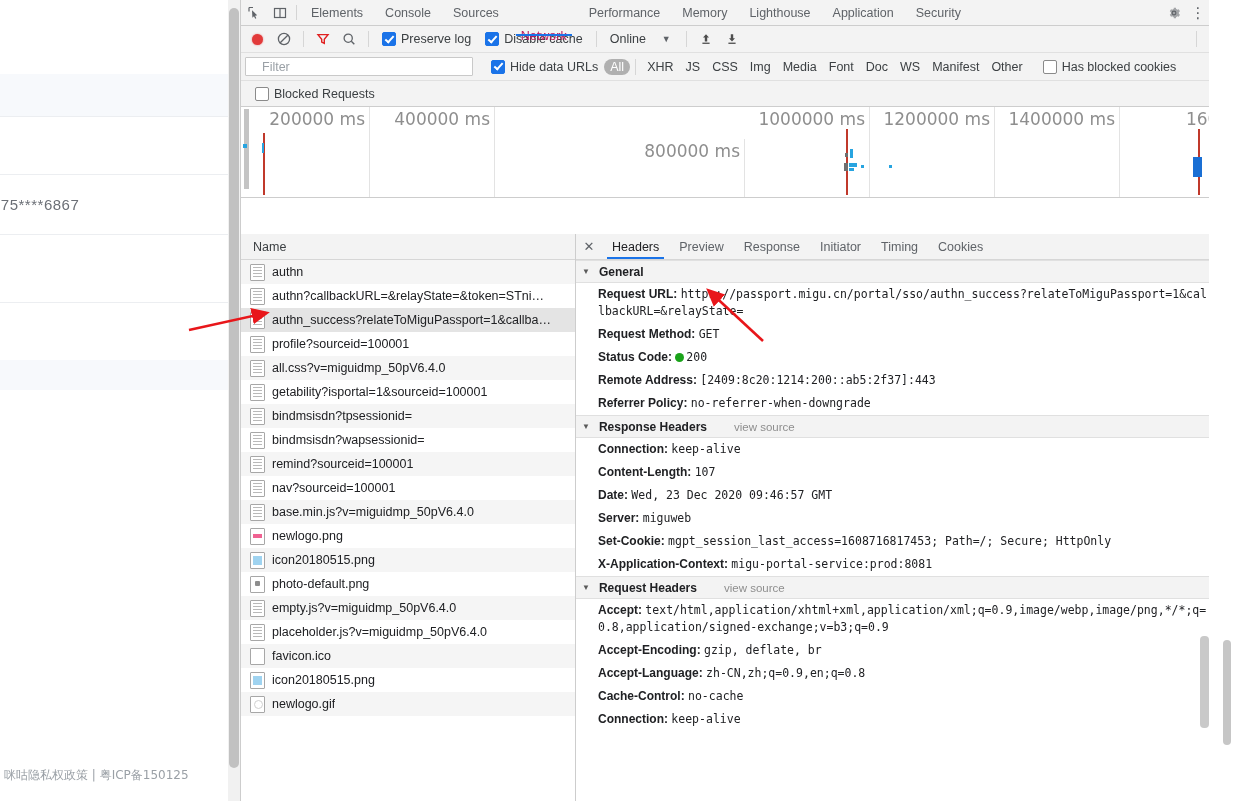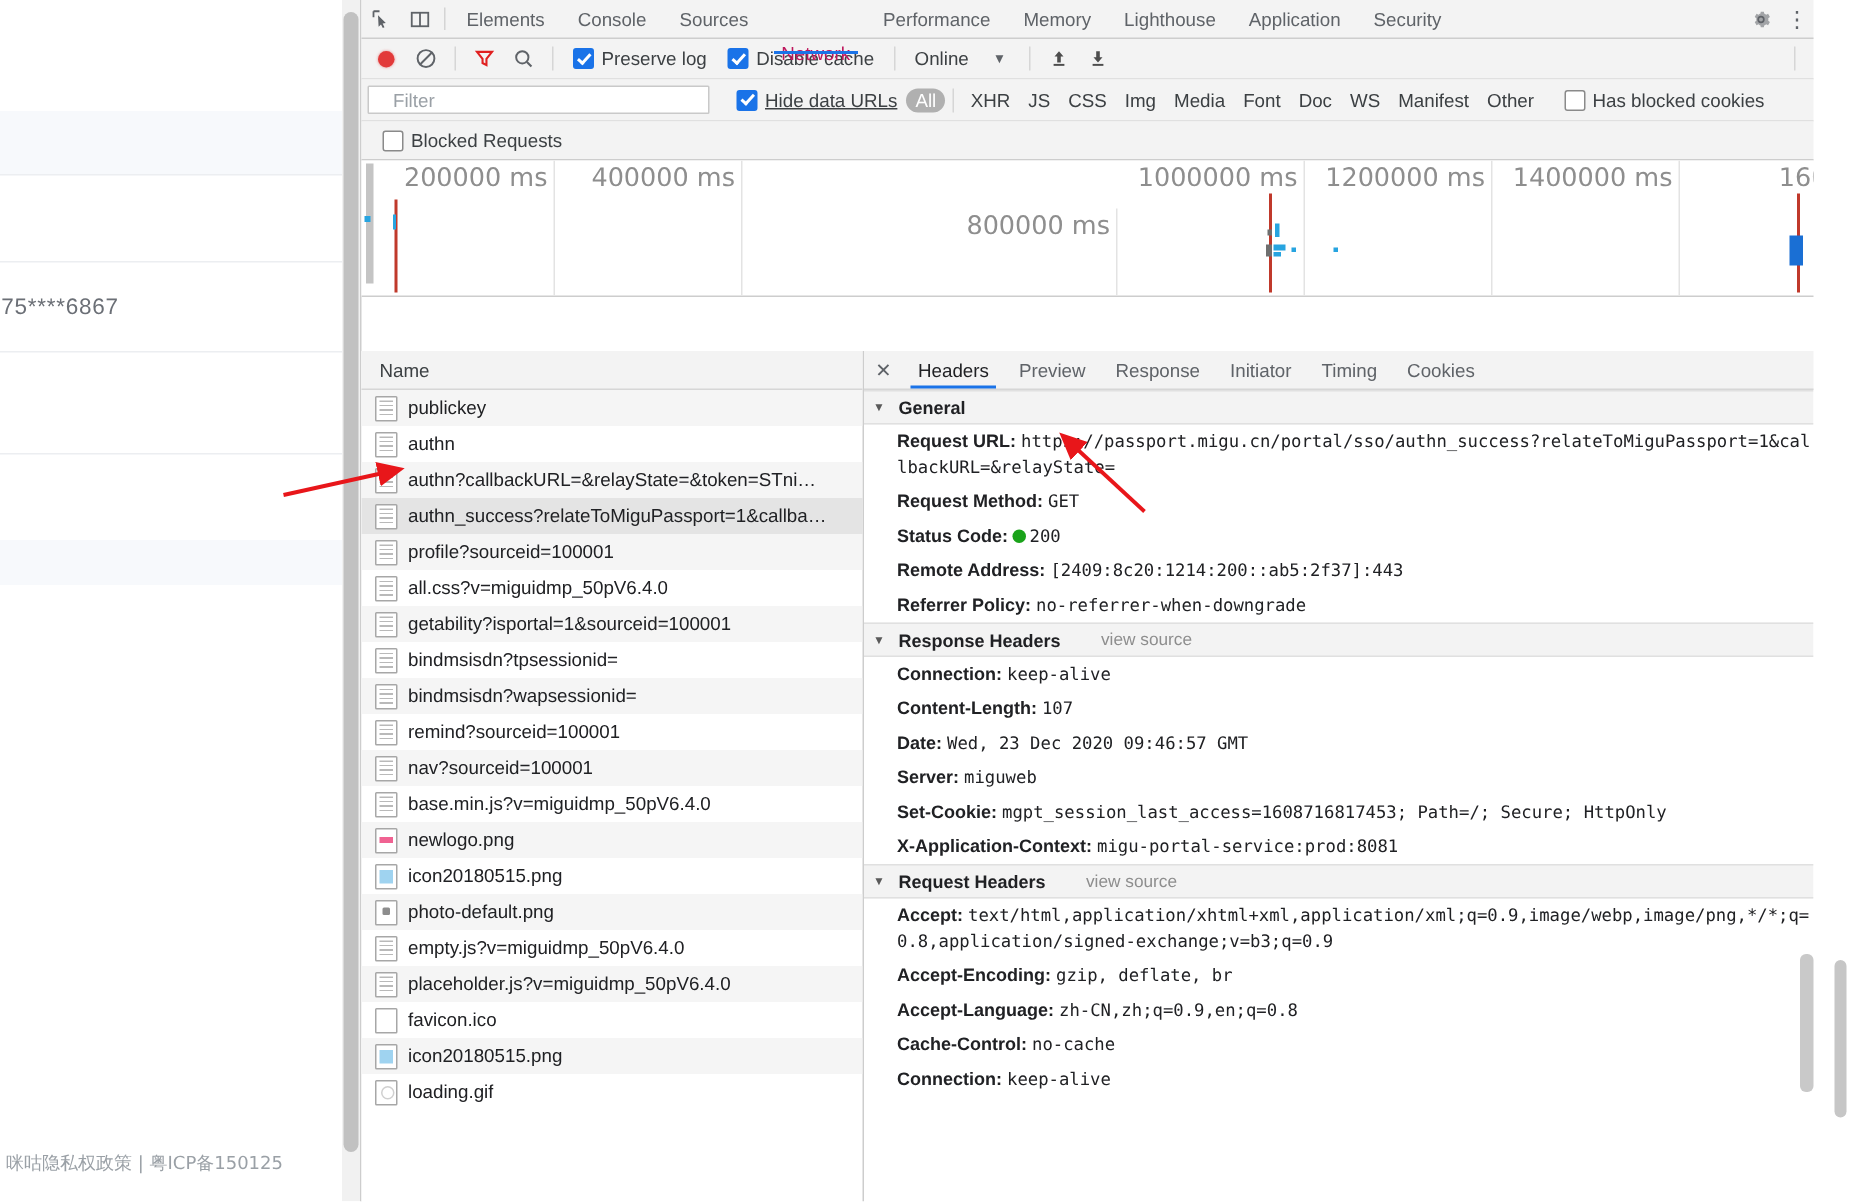--- a/index.html
+++ b/index.html
@@ -240,21 +240,21 @@
           <rect x="3.4" y="10.6" width="7.2" height="1.3" fill="#4d4d4d"></rect>
         </svg>
     </div>
     <div style="margin-left:auto;">
         <div class="vsep" style="margin-right:8px;"></div>
       </div>
   </div>
 
   <div class="net-filter">
     <input class="filter-input" value="" placeholder="Filter" style="">
-    <label class="ctl-lbl" style="margin-left:18px;text-decoration:underline;">
+    <label class="ctl-lbl" style="margin-left:18px;">
       <span class="cbox on"></span>
       <span>Hide data URLs</span>
     </label>
     <div class="ftype sel">All</div>
     <div class="vsep"></div>
     <div class="ftype">XHR</div>
     <div class="ftype">JS</div>
     <div class="ftype">CSS</div>
     <div class="ftype">Img</div>
     <div class="ftype">Media</div>
@@ -318,24 +318,20 @@
 
   <div class="net-body">
 
     <div class="req-pane">
       <div class="req-head">
         <span>Name</span>
       </div>
       <div class="req-list" id="req-list">
           <div class="req-row">
             <span class="ficon doc"></span>
-            <span class="req-name">publickey</span>
-          </div>
-          <div class="req-row">
-            <span class="ficon doc"></span>
             <span class="req-name">authn</span>
           </div>
           <div class="req-row">
             <span class="ficon doc"></span>
             <span class="req-name">authn?callbackURL=&amp;relayState=&amp;token=STni…</span>
           </div>
           <div class="req-row sel">
             <span class="ficon doc"></span>
             <span class="req-name">authn_success?relateToMiguPassport=1&amp;callba…</span>
           </div>
@@ -394,21 +390,21 @@
           <div class="req-row">
             <span class="ficon "></span>
             <span class="req-name">favicon.ico</span>
           </div>
           <div class="req-row">
             <span class="ficon img-blue"></span>
             <span class="req-name">icon20180515.png</span>
           </div>
           <div class="req-row">
             <span class="ficon gif"></span>
-            <span class="req-name">loading.gif</span>
+            <span class="req-name">newlogo.gif</span>
           </div>
         </div>
     </div>
 
     <div class="det-pane">
       <div class="det-tabs">
         <div class="det-close">✕</div>
         <div class="det-tab active">
             <span>Headers</span>
           </div>

